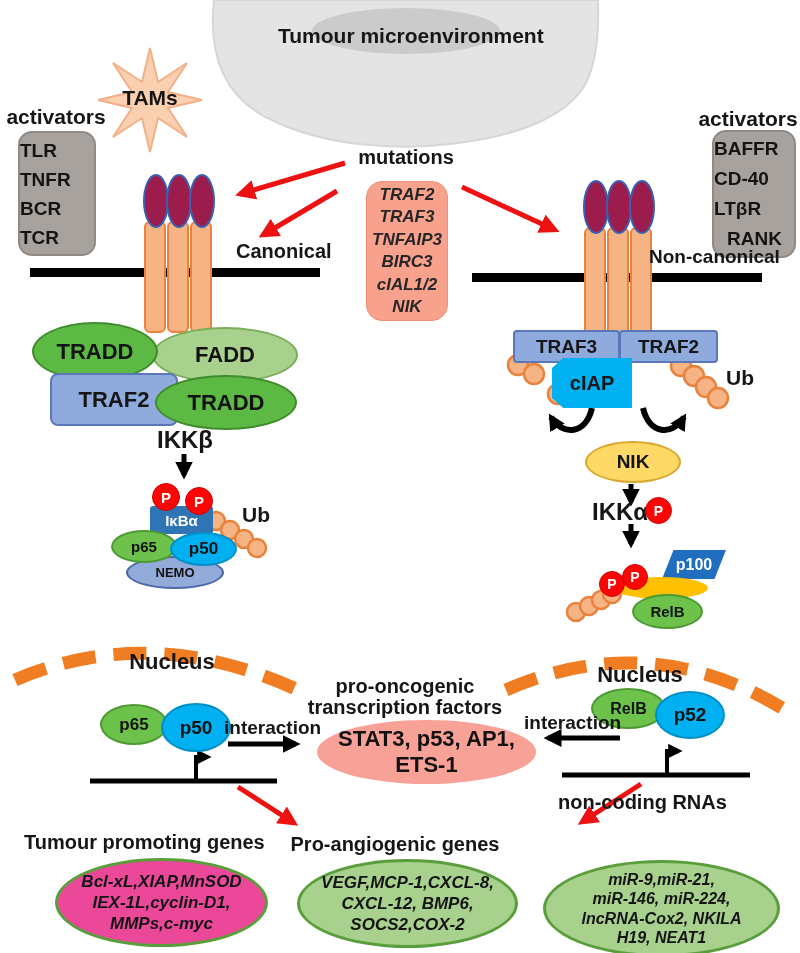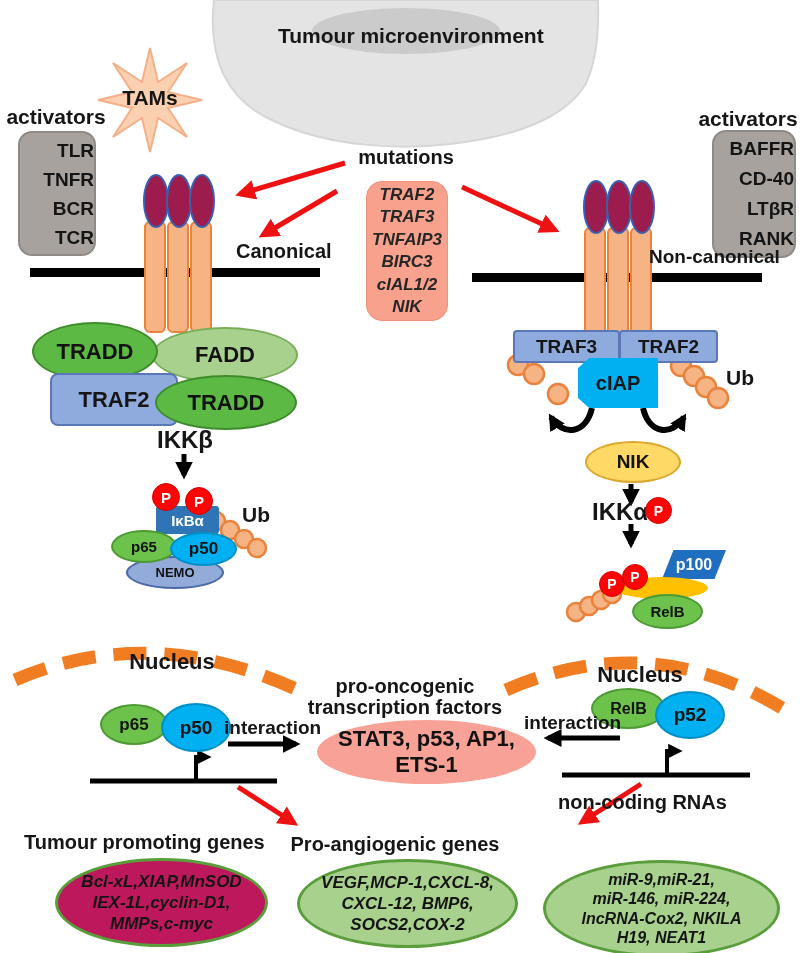--- a/index.html
+++ b/index.html
@@ -6,21 +6,21 @@
   #canvas{position:relative;width:800px;height:953px;background:#ffffff;overflow:hidden;
           font-family:"Liberation Sans","DejaVu Sans",sans-serif;color:#161616;}
   #artwork{position:absolute;left:0;top:0;}
   .abs{position:absolute;}
   .lbl{position:absolute;font-weight:700;color:#161616;white-space:nowrap;}
   .ctr{text-align:center;}
   .ell{position:absolute;border-radius:50%;display:flex;align-items:center;justify-content:center;
        font-weight:700;color:#121212;}
   .rect{position:absolute;display:flex;align-items:center;justify-content:center;font-weight:700;}
   .vbox{position:absolute;display:flex;flex-direction:column;justify-content:center;}
-  .bi{font-weight:700;font-size:19px;line-height:29px;text-align:right;color:#141414;}
+  .bi{font-weight:700;font-size:19px;line-height:29px;text-align:left;color:#141414;}
   .mi{font-weight:700;font-style:italic;font-size:17px;line-height:22.5px;text-align:center;color:#262626;}
   .gl{font-weight:700;font-style:italic;text-align:center;color:#141414;}
   .pcirc{position:absolute;border-radius:50%;background:#fe0505;color:#fff;font-weight:700;
          display:flex;align-items:center;justify-content:center;border:1.5px solid #d40000;}
   .stack{display:flex;flex-direction:column;align-items:center;justify-content:center;width:100%;height:100%;}
 </style>
 </head>
 <body>
 
 <div id="canvas">
@@ -167,36 +167,36 @@
        border:2.5px solid #79ad58;font-size:22px;">FADD</div>
   <div class="ell" style="left:32px;top:322px;width:122px;height:55px;background:#5cb943;
        border:2.5px solid #3e8c2c;font-size:22px;">TRADD</div>
   <div class="rect" style="left:50px;top:373px;width:124px;height:49px;background:#8faadc;
        border:2.5px solid #5a78b8;border-radius:8px;font-size:22px;">TRAF2</div>
   <div class="ell" style="left:155px;top:375px;width:138px;height:51px;background:#5cb943;
        border:2.5px solid #3e8c2c;font-size:22px;">TRADD</div>
   <div class="lbl ctr" style="left:150px;top:426px;width:70px;font-size:24px;">IKKβ</div>
 
   <div class="rect" style="left:150px;top:506px;width:63px;height:28px;background:#2f74b5;
-       border-radius:3px;font-size:15px;color:#fff;margin-left:6px;">IκBα</div>
+       border-radius:3px;font-size:15px;color:#fff;">IκBα</div>
   <div class="pcirc" style="left:152px;top:483px;width:26px;height:26px;font-size:15px;">P</div>
   <div class="pcirc" style="left:185px;top:487px;width:26px;height:26px;font-size:15px;">P</div>
   <div class="lbl" style="left:242px;top:503px;font-size:21px;">Ub</div>
   <div class="ell" style="left:126px;top:556px;width:94px;height:29px;background:#92abd8;
        border:2px solid #4a69a8;font-size:13px;">NEMO</div>
   <div class="ell" style="left:111px;top:530px;width:62px;height:29px;background:#6cc24a;
        border:2px solid #4d9a33;font-size:15px;">p65</div>
   <div class="ell" style="left:170px;top:532px;width:63px;height:30px;background:#00b0f0;
        border:2px solid #0090c8;font-size:17px;">p50</div>
 
   <div class="rect" style="left:513px;top:330px;width:103px;height:29px;background:#8faadc;
        border:2.5px solid #5a78b8;border-radius:4px;font-size:19px;">TRAF3</div>
   <div class="rect" style="left:619px;top:330px;width:95px;height:29px;background:#8faadc;
        border:2.5px solid #5a78b8;border-radius:4px;font-size:19px;">TRAF2</div>
-  <div class="rect" style="left:578px;top:358px;width:80px;height:50px;background:#00b0f0;
+  <div class="rect" style="left:552px;top:358px;width:80px;height:50px;background:#00b0f0;
        clip-path:polygon(14% 0,100% 0,100% 100%,14% 100%,0 80%,0 20%);font-size:20px;">cIAP</div>
   <div class="lbl" style="left:726px;top:366px;font-size:21px;">Ub</div>
   <div class="ell" style="left:585px;top:441px;width:92px;height:38px;background:#ffd966;
        border:2.5px solid #dca72e;font-size:19px;">NIK</div>
   <div class="lbl" style="left:592px;top:498px;font-size:24px;">IKKα</div>
   <div class="pcirc" style="left:645px;top:497px;width:25px;height:25px;font-size:14px;">P</div>
 
   <div class="rect" style="left:662px;top:550px;width:64px;height:29px;background:#1f6ec0;
        clip-path:polygon(18% 0,100% 0,82% 100%,0 100%);font-size:16px;color:#fff;">p100</div>
   <div class="abs" style="left:615px;top:577px;width:93px;height:22px;background:#fec000;border-radius:50%;"></div>
@@ -222,21 +222,21 @@
   </div>
 
   <div class="lbl ctr" style="left:596px;top:662px;width:88px;font-size:22px;">Nucleus</div>
   <div class="ell" style="left:591px;top:688px;width:71px;height:37px;background:#6cc24a;
        border:2.5px solid #4d9a33;font-size:16px;">RelB</div>
   <div class="ell" style="left:655px;top:691px;width:66px;height:44px;background:#00b0f0;
        border:2.5px solid #0090c8;font-size:19px;">p52</div>
   <div class="lbl" style="left:524px;top:712px;font-size:19px;">interaction</div>
 
   <div class="lbl ctr" style="left:24px;top:831px;width:235px;font-size:20px;">Tumour promoting genes</div>
-  <div class="ell" style="left:55px;top:858px;width:207px;height:83px;background:#be185d;
+  <div class="ell" style="left:55px;top:858px;width:207px;height:83px;background:#ec4899;
        border:3px solid #5a9e3c;">
     <div class="stack" style="font-size:17px;line-height:21px;">
       <div class="gl">Bcl-xL,XIAP,MnSOD</div>
       <div class="gl">IEX-1L,cyclin-D1,</div>
       <div class="gl">MMPs,c-myc</div>
     </div>
   </div>
 
   <div class="lbl ctr" style="left:290px;top:833px;width:210px;font-size:20px;">Pro-angiogenic genes</div>
   <div class="ell" style="left:297px;top:859px;width:215px;height:83px;background:#a9d18e;

